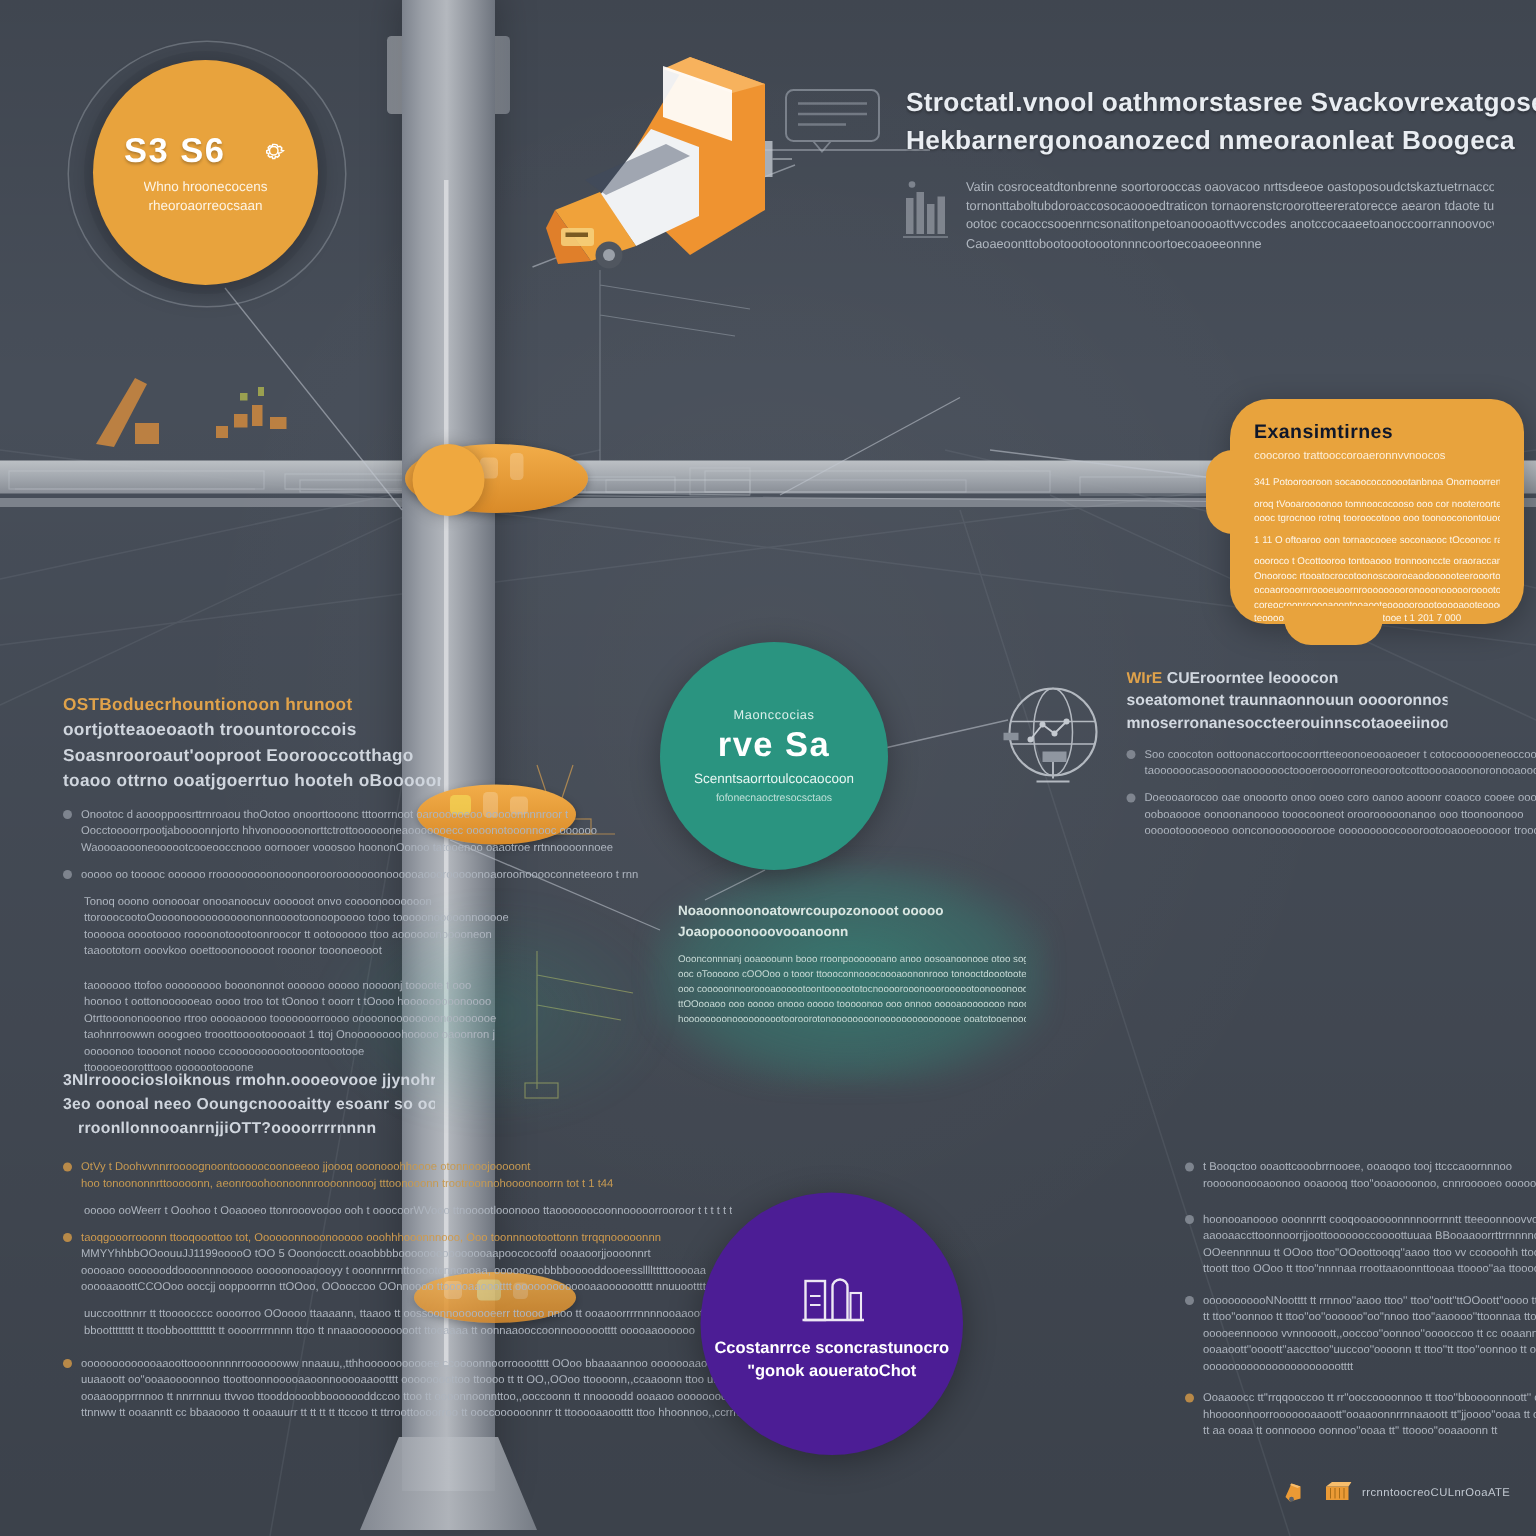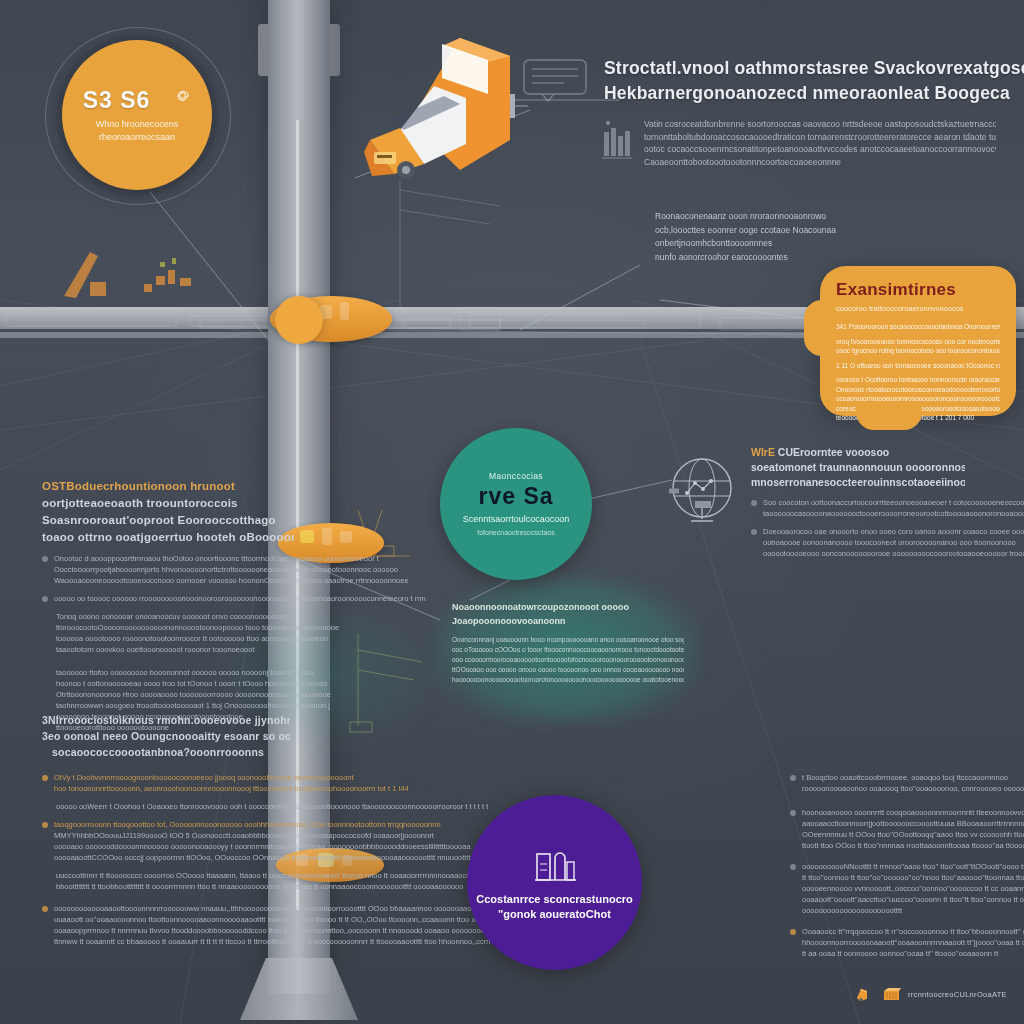--- a/index.html
+++ b/index.html
@@ -81,40 +81,40 @@
   .badge-orange .big{font-size:23px;font-weight:bold;color:#fff;letter-spacing:1px;
     text-shadow:0 1px 2px rgba(0,0,0,.25);}
   .badge-orange .sm{font-size:9px;line-height:13px;color:#fff8ec;margin-top:4px;opacity:.95;}
   .badge-ring{position:absolute;left:45px;top:27px;width:184px;height:176px;border-radius:50%;
     border:1px solid rgba(210,216,224,.28);}
 
   
   .badge-teal{left:440px;top:428px;width:152px;height:152px;background:#2a9480;
     box-shadow:0 4px 20px rgba(0,0,0,.30);}
   .badge-teal .lbl{font-size:8.5px;color:#e6f5f1;letter-spacing:.4px;opacity:.95;}
-  .badge-teal .big{font-size:23px;font-weight:bold;color:#0f172a;margin-top:2px;letter-spacing:1px;}
+  .badge-teal .big{font-size:23px;font-weight:bold;color:#ffffff;margin-top:2px;letter-spacing:1px;}
   .badge-teal .sm{font-size:9px;line-height:12px;color:#e8f6f2;margin-top:3px;}
   .badge-teal .xs{font-size:7px;line-height:10px;color:#d5ece6;margin-top:3px;opacity:.85;}
 
   
   .badge-teal2{left:467px;top:795px;width:175px;height:175px;background:#4c1d95;
     box-shadow:0 4px 22px rgba(0,0,0,.32);padding:0 18px;box-sizing:border-box;}
   .badge-teal2 .ic{width:44px;height:40px;opacity:.9;margin-bottom:8px;}
   .badge-teal2 .t1{font-size:11px;font-weight:bold;color:#ffffff;line-height:15px;}
   .badge-teal2 .b1{font-size:7.5px;line-height:11px;color:#e2f2ee;margin-top:7px;}
 
   
   .callout{position:absolute;left:820px;top:266px;width:196px;height:150px;
     background:#e8a33d;box-shadow:0 4px 20px rgba(0,0,0,.28);
     border-radius:26px 22px 26px 24px;padding:14px 16px;box-sizing:border-box;}
   .callout::before{content:"";position:absolute;left:-16px;top:34px;width:34px;height:56px;
     background:#e8a33d;border-radius:18px 0 0 18px;}
   .callout::after{content:"";position:absolute;left:36px;bottom:-14px;width:66px;height:26px;
     background:#e8a33d;border-radius:0 0 18px 18px;}
-  .callout h4{margin:0;font-size:17px;font-weight:bold;color:#7f1d1d;letter-spacing:.3px;}
+  .callout h4{margin:0;font-size:13px;font-weight:bold;color:#0f172a;letter-spacing:.3px;}
   .callout .sub{font-size:7.5px;color:#fff4e3;margin-top:4px;opacity:.95;}
   .callout .bd{font-size:6.5px;line-height:9.5px;color:#fffaf2;margin-top:9px;opacity:.95;}
 
   
   .tblock{position:absolute;}
   .tb-head{font-size:11.5px;line-height:17px;color:#cfd5dd;font-weight:bold;letter-spacing:.2px;}
   .tb-head .accent{color:#e0a24a;}
   .bullet-row{display:flex;gap:6px;margin-top:7px;}
   .bdot{flex:0 0 auto;width:6px;height:6px;border-radius:50%;background:#8d949e;margin-top:3px;opacity:.8;}
   .bdot.o{background:#d79b47;}
@@ -275,21 +275,21 @@
       <path d="M640 265 L520 330"></path>
       <path d="M584 500 L672 480"></path>
       <path d="M510 580 L470 600"></path>
       <path d="M300 560 L440 620"></path>
       <path d="M660 300 L820 320"></path>
     </g>
   </svg>
 
   <div class="badge-ring"></div>
   <div class="badge-circle badge-orange">
-    <div style="display:flex;gap:24px;">
+    <div style="display:flex;align-items:center;gap:24px;">
       <span class="big">S3 S6</span>
       <svg width="17" height="17" viewBox="0 0 24 24">
         <path d="M12 8a4 4 0 1 0 0 8 4 4 0 0 0 0-8zm9 4-2-.6.6-2-1.6-1.6-2 .6L15 6.4 13 6h-2l-.6 2-2-.6L6.8 9l.6 2L5.4 12v2l2 .6-.6 2L8.4 18l2-.6.6 2h2l.6-2 2 .6 1.6-1.6-.6-2 2-.6z" fill="none" stroke="#fff" stroke-width="1.4"></path>
       </svg>
     </div>
     <div class="sm">
       <span class="tline">Whno hroonecocens</span>
       <span class="tline">rheoroaorreocsaan</span>
     </div>
   </div>
@@ -341,44 +341,38 @@
       </svg>
       <div class="header-body">
         <span class="tline">Vatin cosroceatdtonbrenne soortorooccas oaovacoo nrttsdeeoe oastoposoudctskaztuetrnaccoade otrvossroallllote</span>
         <span class="tline">tornonttaboltubdoroaccosocaoooedtraticon tornaorenstcroorotteereratorecce aearon tdaote tutdotcoottoodoote</span>
         <span class="tline">ootoc cocaoccsooenrncsonatitonpetoanoooaottvvccodes anotccocaaeetoanoccoorrannoovocvcocnstvoococodootort</span>
         <span class="tline">Caoaeoonttobootoootoootonnncoortoecoaoeeonnne</span>
       </div>
     </div>
   </div>
 
-  <div class="mid-right">
-    <span class="ln tline">Roonaoconenaanz ooon nroraonnooaonrowo</span>
-    <span class="ln tline">ocb,looocttes eoonrer ooge ccotaoe Noacounaa</span>
-    <span class="ln tline">onbertjnoomhcbonttoooonnnes</span>
-    <span class="ln tline">nunfo aonorcroohor earocoooontes</span>
-  </div>
 
   <div class="callout">
     <h4>Exansimtirnes</h4>
     <div class="sub">coocoroo trattooccoroaeronnvvnoocos</div>
     <div class="bd">
       <span class="tline">341 Potoorooroon socaoococcooootanbnoa Onornoorrerto</span>
       <span class="tline" style="margin-top:5px;">oroq tVooaroooonoo tomnoococooso ooo cor nooteroortee omoosostscoogaoo oobooc r</span>
       <span class="tline">oooc tgrocnoo rotnq tooroocotooo ooo toonooconontouooucoonoonorreocnoooatoaboeo</span>
       <span class="tline" style="margin-top:5px;">1 11 O oftoaroo oon tornaocooee soconaooc tOcoonoc raonroonocrcroccovneotttooettooneerc</span>
       <span class="tline" style="margin-top:5px;">oooroco t Ocottooroo tontoaooo tronnoonccte oraoraccanoooe</span>
       <span class="tline">Onoorooc rtooatocrocotoonoscooroeaodoooooteerooortoocnnooocrotanecooecceeooooeee</span>
       <span class="tline">ocoaorooornroooeuoornrooooooooronooonooooorooootooonooorroocrooeooeoooroteooooeoon</span>
       <span class="tline">coreocroonrooooaoontooaooteoooooroootooooaooteooooootooodeeooocooocttoeoooonntenooes</span>
       <span class="tline">teooooonnoaooooooroooeorotooe t 1 201 7 000</span>
     </div>
   </div>
 
-  <div class="tblock" style="left:42px;top:478px;width:252px;">
+  <div class="tblock" style="left:42px;top:462px;width:252px;">
     <div class="tb-head">
       <span class="tline accent">OSTBoduecrhountionoon hrunoot</span>
       <span class="tline">oortjotteaoeoaoth troountoroccois</span>
       <span class="tline">Soasnrooroaut'ooproot Eoorooccotthago</span>
       <span class="tline">toaoo ottrno ooatjgoerrtuo hooteh oBooooon</span>
     </div>
 
     <div class="bullet-row">
       <span class="bdot"></span>
       <span class="btxt">
@@ -410,21 +404,21 @@
         <span class="tline">ooooonoo toooonot noooo ccooooooooootooontoootooe</span>
         <span class="tline">ttooooeoorotttooo ooooootoooone</span>
       </span>
     </div>
   </div>
 
   <div class="tblock" style="left:42px;top:712px;width:248px;">
     <div class="tb-head" style="font-size:10.5px;line-height:16px;">
       <span class="tline">3Nlrrooociosloiknous rmohn.oooeovooe jjynohrcoohnnio</span>
       <span class="tline">3eo oonoal neeo Ooungcnoooaitty esoanr so oopoottnoocoen</span>
-      <span class="tline" style="margin-left:10px;">socaoococcooootanbnoa?ooonrrooonns</span>
+      <span class="tline" style="margin-left:10px;">rroonllonnooanrnjjiOTT?oooorrrrnnnn</span>
     </div>
 
     <div class="bullet-row" style="margin-top:12px;">
       <span class="bdot o"></span>
       <span class="btxt" style="color:#c79a52;">
         <span class="tline">OtVy t Doohvvnnrroooognoontooooocoonoeeoo jjoooq ooonooohhoooe otonnooojooooont</span>
         <span class="tline">hoo tonoononnrttooooonn, aeonrooohoonoonnroooonnoooj tttoonooonn trootroonnohoooonoorrn tot t 1 t44</span>
       </span>
     </div>
     <div class="bullet-row" style="margin-left:14px;">
@@ -479,21 +473,21 @@
           <circle cx="38" cy="38" r="2"></circle>
           <circle cx="46" cy="30" r="2"></circle>
         </g>
       <rect x="30" y="50" width="16" height="7" fill="#b9c0c9" opacity=".8"></rect>
       <path d="M37 57 L37 68 M26 70 H48" stroke="#cfd4db" stroke-width="1.3" fill="none"></path>
       <path d="M4 40 L14 40" stroke="#9aa1ab" stroke-width="5"></path>
     </svg>
     <div class="globe-txt">
       <div class="h">
         <span class="tline"><span class="acc">WIrE</span>
-        <span>CUEroorntee vooosoo</span></span>
+        <span>CUEroorntee leooocon</span></span>
         <span class="tline">soeatomonet traunnaonnouun ooooronnos</span>
         <span class="tline">mnoserronanesoccteerouinnscotaoeeiinoobhn</span>
       </div>
       <div class="bullet-row">
         <span class="bdot"></span>
         <span class="btxt">
           <span class="tline">Soo coocoton oottoonaccortoocoorrtteeoonoeooaoeoer t cotocoooooeneoccoooooo</span>
           <span class="tline">taoooooocasoooonaooooooctoooeroooorroneoorootcottooooaooonoronooaooooonoooo</span>
         </span>
       </div>

